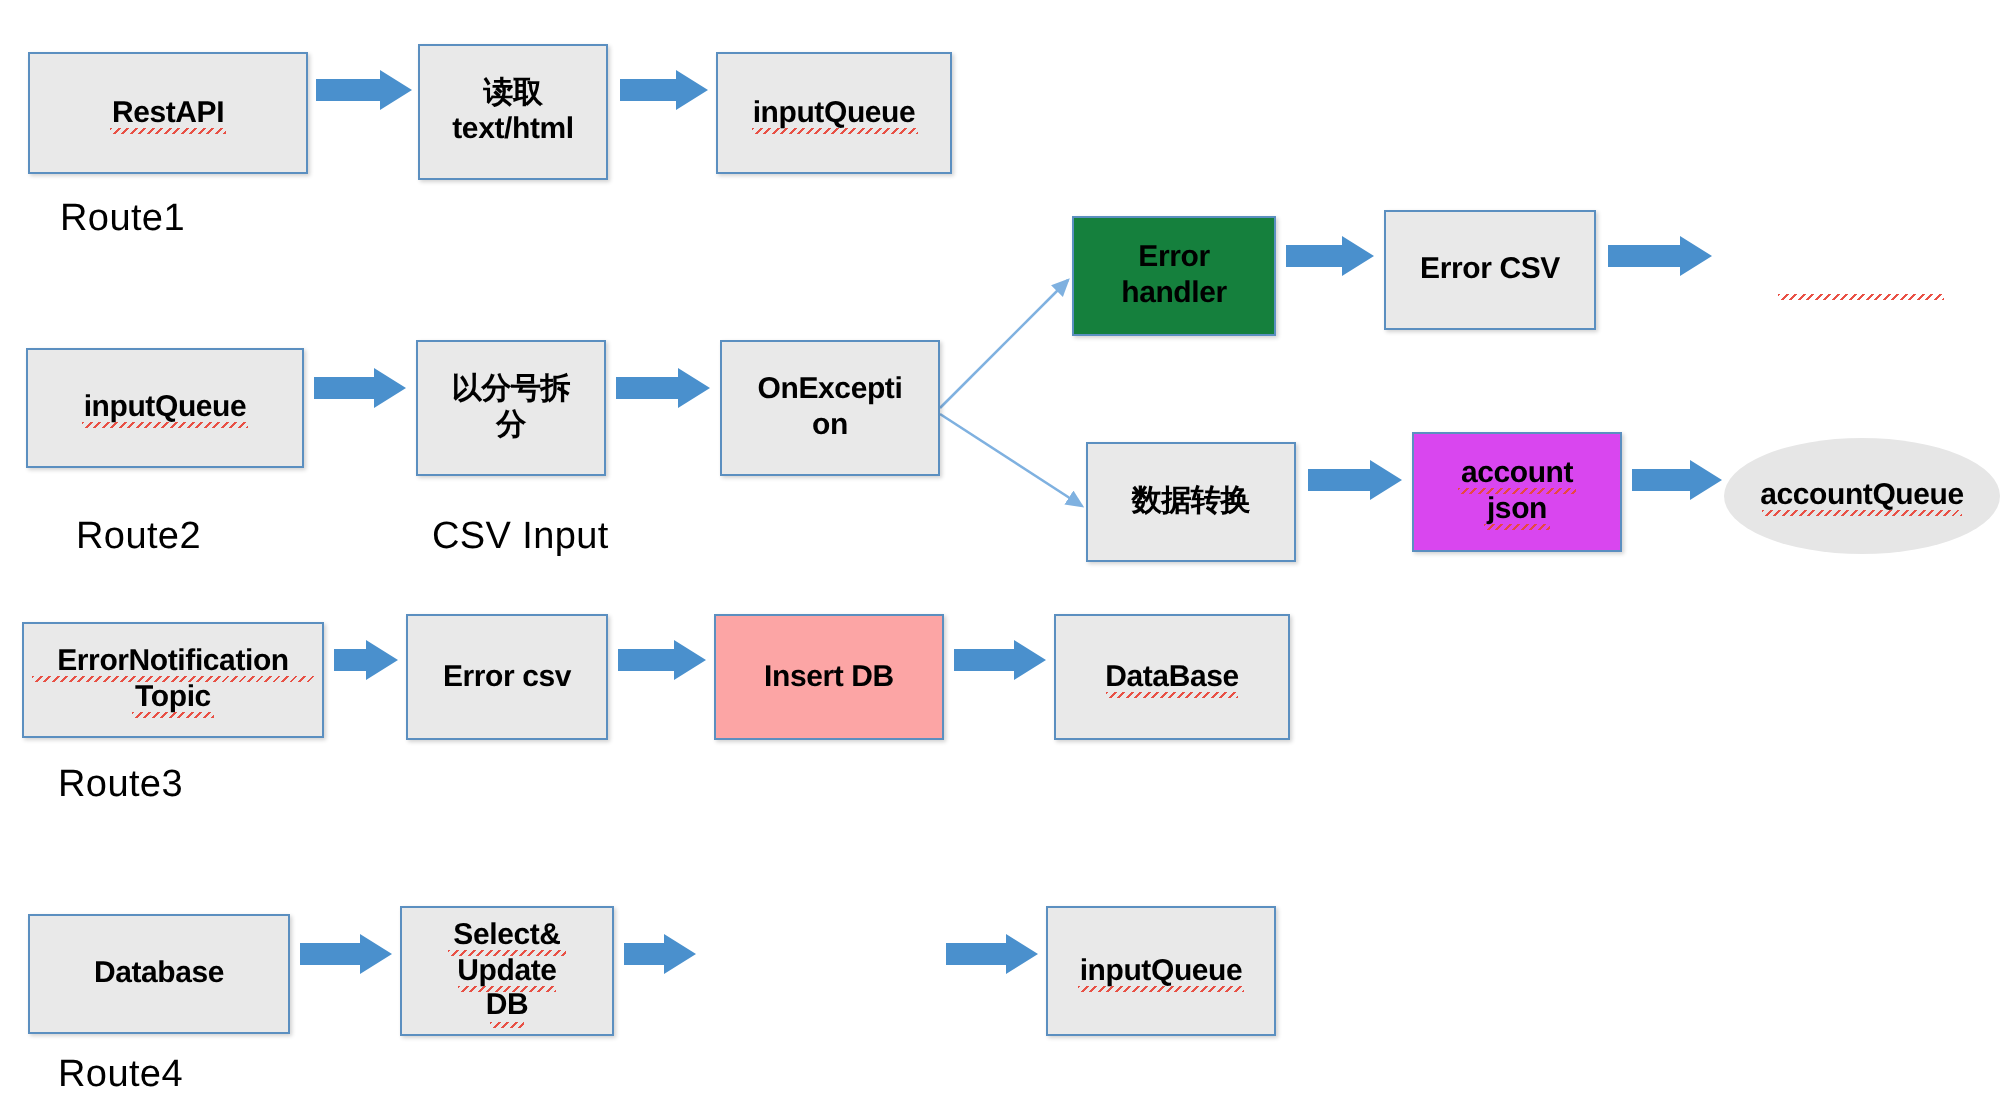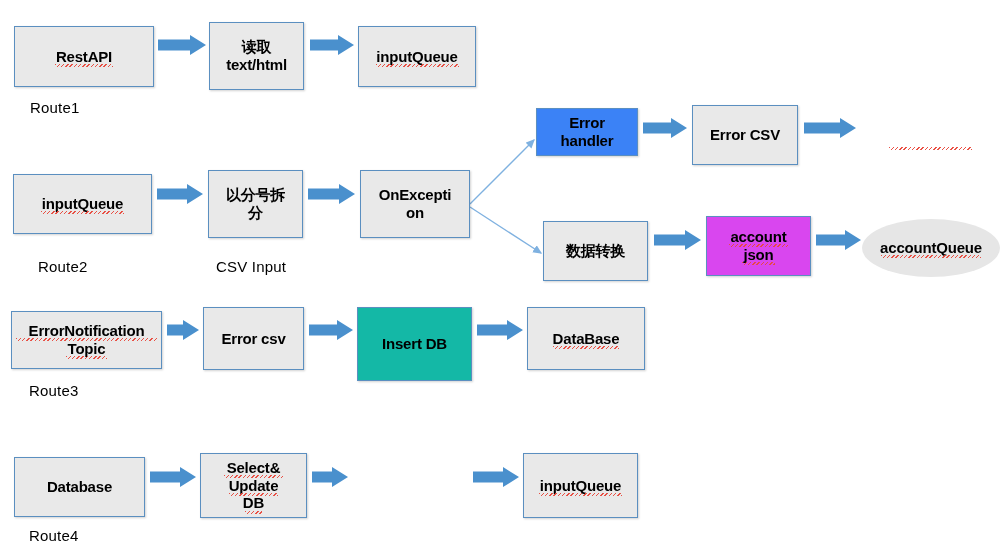--- a/index.html
+++ b/index.html
@@ -43,21 +43,21 @@
   }
   .node.ellipse span {
     display: block;
     width: 150px;
     position: relative;
     left: 0;
   }
   .label {
     position: absolute;
     color: #000000;
-    font-size: 15px;
+    font-size: 19px;
     font-weight: 400;
     letter-spacing: 0.2px;
     white-space: nowrap;
   }
   .arrow {
     position: absolute;
     height: 0;
     width: 0;
   }
   .arrow svg { display: block; overflow: visible; }
@@ -172,37 +172,37 @@
     <div class="node" style="left: 209px; top: 22px; width: 95px; height: 68px; background: rgb(233, 233, 233); border-color: rgb(91, 143, 192);"><span>读取
 text/html</span></div>
     <div class="node" style="left: 358px; top: 26px; width: 118px; height: 61px; background: rgb(233, 233, 233); border-color: rgb(91, 143, 192);"><span>inputQueue</span></div>
     <div class="underline-sq" style="width: 83px; left: 375.5px; top: 63.5px;"></div>
     <div class="node" style="left: 13px; top: 174px; width: 139px; height: 60px; background: rgb(233, 233, 233); border-color: rgb(91, 143, 192);"><span>inputQueue</span></div>
     <div class="underline-sq" style="width: 83px; left: 41px; top: 211px;"></div>
     <div class="node" style="left: 208px; top: 170px; width: 95px; height: 68px; background: rgb(233, 233, 233); border-color: rgb(91, 143, 192); text-align: center;"><span>以分号拆
 分</span></div>
     <div class="node" style="left: 360px; top: 170px; width: 110px; height: 68px; background: rgb(233, 233, 233); border-color: rgb(91, 143, 192);"><span>OnExcepti
 on</span></div>
-    <div class="node" style="left: 536px; top: 108px; width: 102px; height: 48px; background: #3b82f6; border-color: rgb(91, 143, 192);"><span>Error
+    <div class="node" style="left: 536px; top: 108px; width: 102px; height: 60px; background: #15803d; border-color: rgb(91, 143, 192);"><span>Error
 handler</span></div>
     <div class="node" style="left: 692px; top: 105px; width: 106px; height: 60px; background: rgb(233, 233, 233); border-color: rgb(91, 143, 192);"><span>Error CSV</span></div>
     <div class="underline-sq" style="width: 83px; left: 888.5px; top: 147px;"></div>
     <div class="node" style="left: 543px; top: 221px; width: 105px; height: 60px; background: rgb(233, 233, 233); border-color: rgb(91, 143, 192);"><span>数据转换</span></div>
     <div class="node" style="left: 706px; top: 216px; width: 105px; height: 60px; background: #d946ef; border-color: rgb(91, 143, 192);"><span>account
 json</span></div>
     <div class="underline-sq" style="width: 58.1px; left: 729.45px; top: 244px;"></div>
     <div class="underline-sq" style="width: 33.2px; left: 741.9px; top: 262px;"></div>
     <div class="node ellipse" style="left: 862px; top: 219px; width: 138px; height: 58px; background: rgb(230, 230, 230);"><span>accountQueue</span></div>
     <div class="underline-sq" style="width: 99.6px; left: 881.2px; top: 255px;"></div>
     <div class="node" style="left: 11px; top: 311px; width: 151px; height: 58px; background: rgb(233, 233, 233); border-color: rgb(91, 143, 192);"><span>ErrorNotification
 Topic</span></div>
     <div class="underline-sq" style="width: 141.1px; left: 15.95px; top: 338px;"></div>
     <div class="underline-sq" style="width: 41.5px; left: 65.75px; top: 356px;"></div>
     <div class="node" style="left: 203px; top: 307px; width: 101px; height: 63px; background: rgb(233, 233, 233); border-color: rgb(91, 143, 192);"><span>Error csv</span></div>
-    <div class="node" style="left: 357px; top: 307px; width: 115px; height: 74px; background: #14b8a6; border-color: rgb(91, 143, 192);"><span>Insert DB</span></div>
+    <div class="node" style="left: 357px; top: 307px; width: 115px; height: 63px; background: #fca5a5; border-color: rgb(91, 143, 192);"><span>Insert DB</span></div>
     <div class="node" style="left: 527px; top: 307px; width: 118px; height: 63px; background: rgb(233, 233, 233); border-color: rgb(91, 143, 192);"><span>DataBase</span></div>
     <div class="underline-sq" style="width: 66.4px; left: 552.8px; top: 345.5px;"></div>
     <div class="node" style="left: 14px; top: 457px; width: 131px; height: 60px; background: rgb(233, 233, 233); border-color: rgb(91, 143, 192);"><span>Database</span></div>
     <div class="node" style="left: 200px; top: 453px; width: 107px; height: 65px; background: rgb(233, 233, 233); border-color: rgb(91, 143, 192);"><span>Select&amp;
 Update
 DB</span></div>
     <div class="underline-sq" style="width: 58.1px; left: 224.45px; top: 474.5px;"></div>
     <div class="underline-sq" style="width: 49.8px; left: 228.6px; top: 492.5px;"></div>
     <div class="underline-sq" style="width: 16.6px; left: 245.2px; top: 510.5px;"></div>
     <div class="node" style="left: 523px; top: 453px; width: 115px; height: 65px; background: rgb(233, 233, 233); border-color: rgb(91, 143, 192);"><span>inputQueue</span></div>

